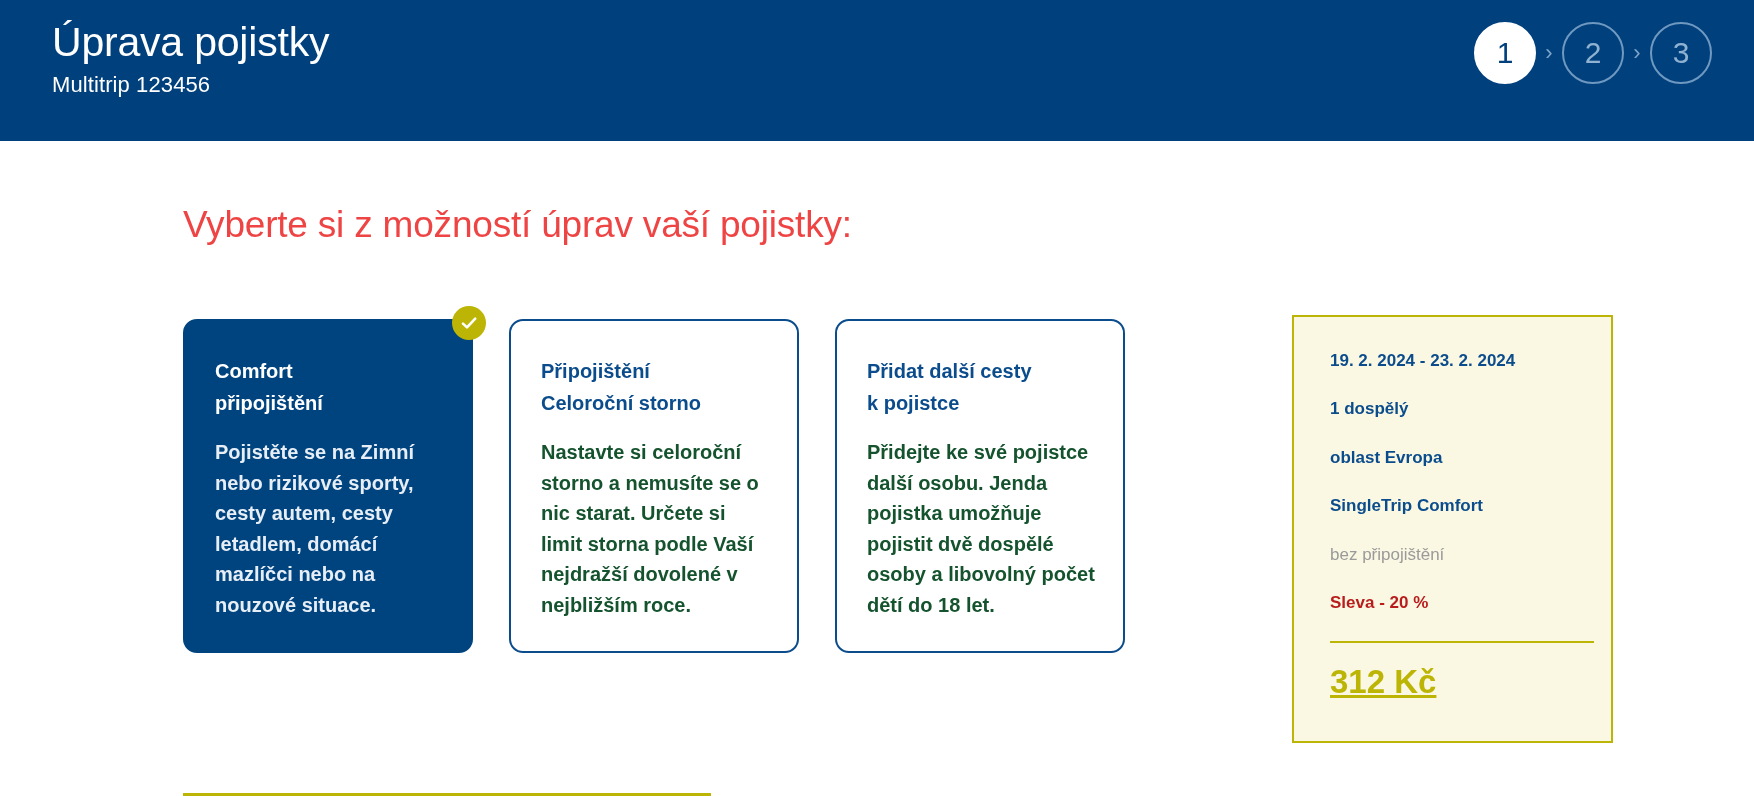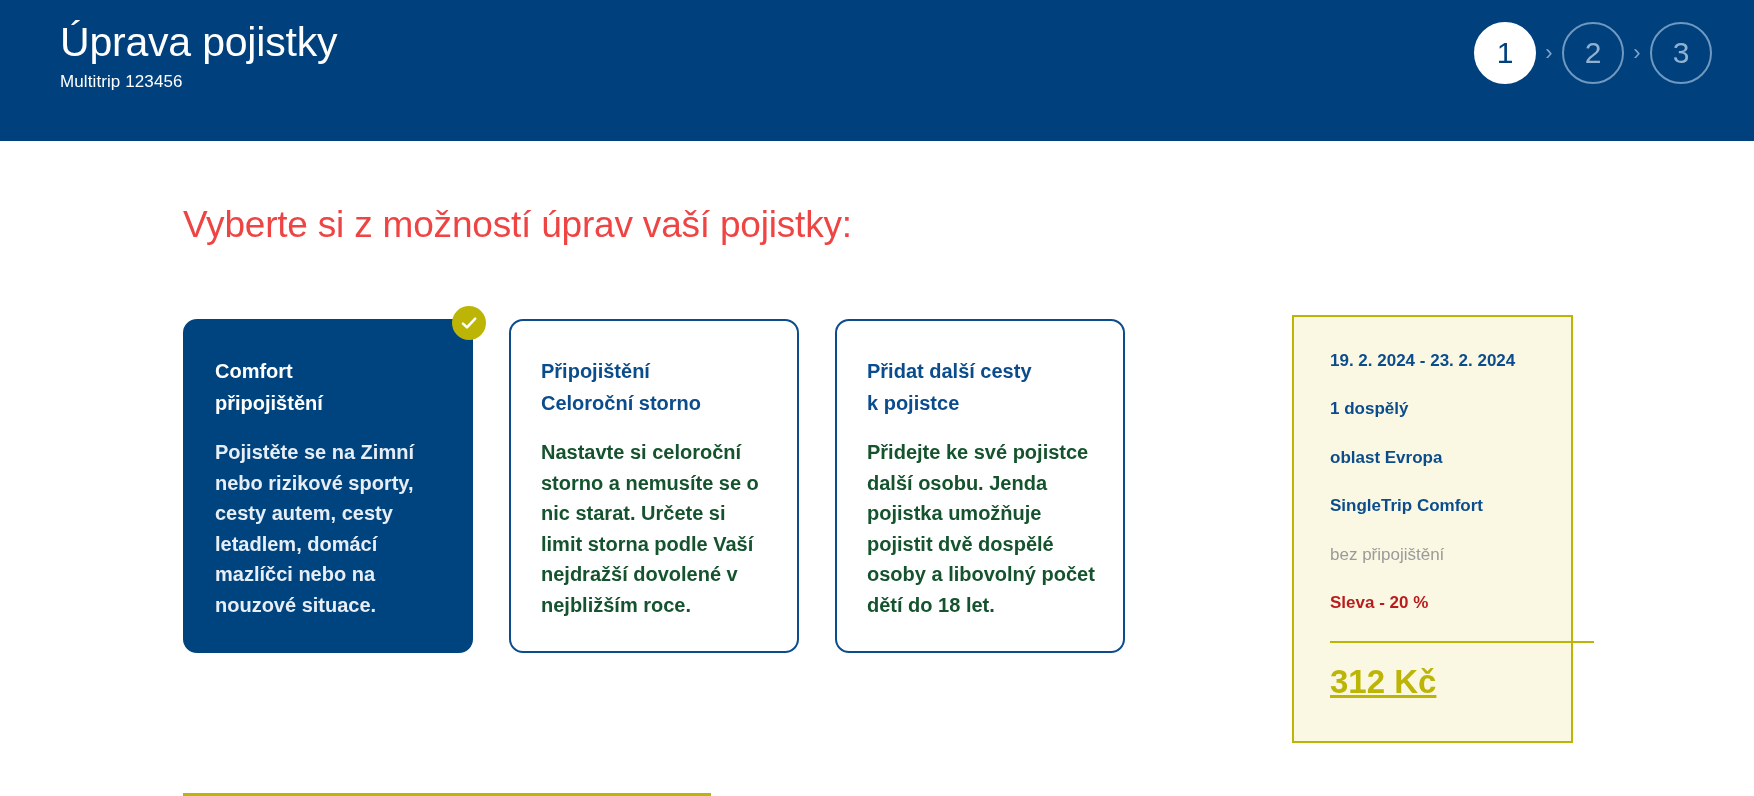--- a/index.html
+++ b/index.html
@@ -11,27 +11,27 @@
     overflow:hidden;
   }
   .page{position:relative;width:1754px;height:796px;background:#fff;}
 
   
   .header{
     position:absolute;left:0;top:0;width:1754px;height:141px;
     background:#00407d;
     display:flex;align-items:flex-start;justify-content:space-between;
   }
-  .header-titles{padding:18px 0 0 52px;margin-left:8px;}
+  .header-titles{padding:18px 0 0 52px;}
   .header-title{
     color:#ffffff;font-size:41px;font-weight:400;line-height:1.18;
     letter-spacing:-0.2px;
   }
   .header-subtitle{
-    color:#ffffff;font-size:17px;font-weight:400;margin-top:6px;
+    color:#ffffff;font-size:22px;font-weight:400;margin-top:6px;
     letter-spacing:0.1px;
   }
 
   
   .steps{
     display:flex;align-items:center;gap:0;
     padding:22px 42px 0 0;
   }
   .step{
     width:62px;height:62px;border-radius:50%;
@@ -101,21 +101,21 @@
     background:#bdb505;border:none;border-radius:0;
     color:#ffffff;font-size:24px;font-weight:400;
     font-family:"Liberation Sans","DejaVu Sans",sans-serif;
     display:flex;align-items:center;justify-content:center;
     cursor:pointer;position:absolute;
   }
 
   
   .summary{
     position:absolute;left:1292px;top:174px;
-    width:281px;height:428px;
+    width:321px;height:428px;
     background:#faf8e3;
     border:2px solid #bdb505;
     padding:34px 36px 0 36px;
   }
   .summary-line{
     font-size:17px;font-weight:700;color:#0b4c8c;
     margin-bottom:28px;line-height:1.2;
   }
   .summary-line.muted{color:#9a9a9a;font-weight:400;}
   .summary-line.accent{color:#b91c1c;font-weight:700;}

